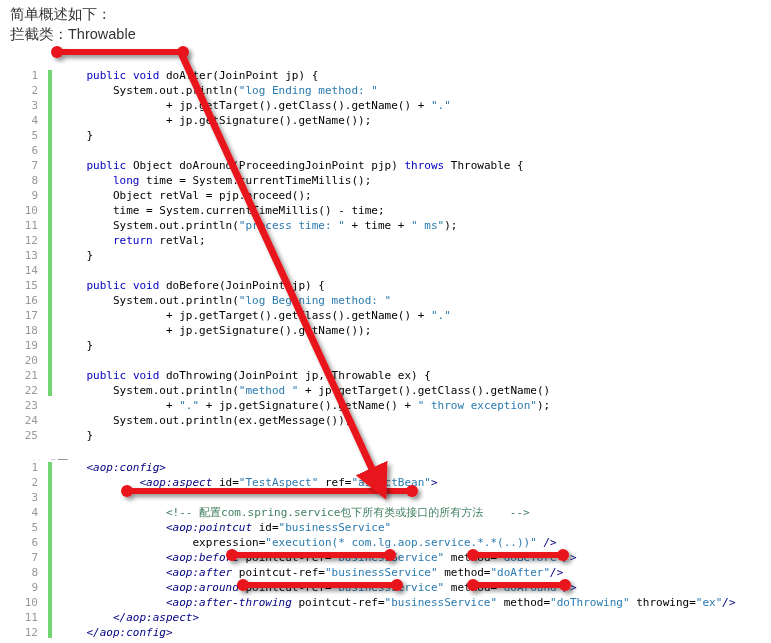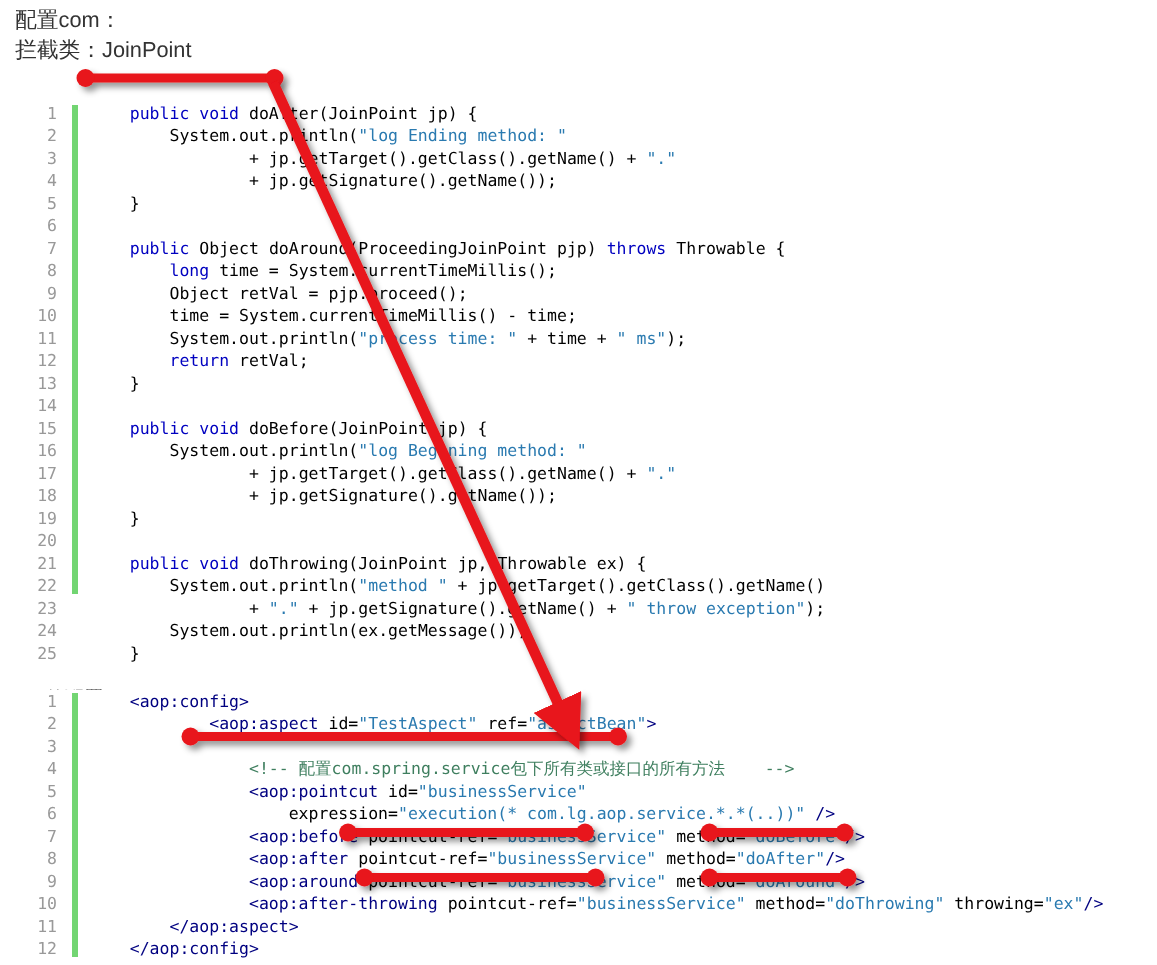--- a/index.html
+++ b/index.html
@@ -61,39 +61,39 @@
     left: 50px;
     top: 0;
     white-space: pre;
     color: #000000;
   }
   .codeblock .ln { height: 15px; }
 
   
   .kw   { color: #0000c0; font-weight: normal; }
   .str  { color: #2a7ab0; }
-  .tag  { color: #000080; }
+  .tag  { color: #000080; font-style: italic; }
   .val  { color: #2a7ab0; }
   .cmt  { color: #3f7f5f; margin-top: 28px; }
   .plain{ color: #000000; }
 
   
   #annotations {
     position: absolute;
     left: 0; top: 0;
     width: 771px; height: 643px;
     pointer-events: none;
   }
 </style>
 </head>
 <body>
 
-<div class="prose" id="intro-line-1">配置com：</div>
+<div class="prose" id="intro-line-1">简单概述如下：</div>
 
-<div class="prose" id="intro-line-2">拦截类：JoinPoint</div>
+<div class="prose" id="intro-line-2">拦截类：Throwable</div>
 
 <div class="codeblock" id="java-block" style="left:10px; top:68px; width:751px; height:330px;">
   <div class="gutter"><div class="ln">1</div><div class="ln">2</div><div class="ln">3</div><div class="ln">4</div><div class="ln">5</div><div class="ln">6</div><div class="ln">7</div><div class="ln">8</div><div class="ln">9</div><div class="ln">10</div><div class="ln">11</div><div class="ln">12</div><div class="ln">13</div><div class="ln">14</div><div class="ln">15</div><div class="ln">16</div><div class="ln">17</div><div class="ln">18</div><div class="ln">19</div><div class="ln">20</div><div class="ln">21</div><div class="ln">22</div><div class="ln">23</div><div class="ln">24</div><div class="ln">25</div></div>
   <div class="rail"></div>
   <div class="lines"><div class="ln">    <span class="kw">public</span> <span class="kw">void</span> <span class="plain">doAfter</span>(<span class="plain">JoinPoint</span> <span class="plain">jp</span>) {</div><div class="ln">        <span class="plain">System</span>.<span class="plain">out</span>.<span class="plain">println</span>(<span class="str">"log Ending method: "</span></div><div class="ln">                + <span class="plain">jp</span>.<span class="plain">getTarget</span>().<span class="plain">getClass</span>().<span class="plain">getName</span>() + <span class="str">"."</span></div><div class="ln">                + <span class="plain">jp</span>.<span class="plain">getSignature</span>().<span class="plain">getName</span>());</div><div class="ln">    }</div><div class="ln">&nbsp;</div><div class="ln">    <span class="kw">public</span> <span class="plain">Object</span> <span class="plain">doAround</span>(<span class="plain">ProceedingJoinPoint</span> <span class="plain">pjp</span>) <span class="kw">throws</span> <span class="plain">Throwable</span> {</div><div class="ln">        <span class="kw">long</span> <span class="plain">time</span> = <span class="plain">System</span>.<span class="plain">currentTimeMillis</span>();</div><div class="ln">        <span class="plain">Object</span> <span class="plain">retVal</span> = <span class="plain">pjp</span>.<span class="plain">proceed</span>();</div><div class="ln">        <span class="plain">time</span> = <span class="plain">System</span>.<span class="plain">currentTimeMillis</span>() - <span class="plain">time</span>;</div><div class="ln">        <span class="plain">System</span>.<span class="plain">out</span>.<span class="plain">println</span>(<span class="str">"process time: "</span> + <span class="plain">time</span> + <span class="str">" ms"</span>);</div><div class="ln">        <span class="kw">return</span> <span class="plain">retVal</span>;</div><div class="ln">    }</div><div class="ln">&nbsp;</div><div class="ln">    <span class="kw">public</span> <span class="kw">void</span> <span class="plain">doBefore</span>(<span class="plain">JoinPoint</span> <span class="plain">jp</span>) {</div><div class="ln">        <span class="plain">System</span>.<span class="plain">out</span>.<span class="plain">println</span>(<span class="str">"log Begining method: "</span></div><div class="ln">                + <span class="plain">jp</span>.<span class="plain">getTarget</span>().<span class="plain">getClass</span>().<span class="plain">getName</span>() + <span class="str">"."</span></div><div class="ln">                + <span class="plain">jp</span>.<span class="plain">getSignature</span>().<span class="plain">getName</span>());</div><div class="ln">    }</div><div class="ln">&nbsp;</div><div class="ln">    <span class="kw">public</span> <span class="kw">void</span> <span class="plain">doThrowing</span>(<span class="plain">JoinPoint</span> <span class="plain">jp</span>, <span class="plain">Throwable</span> <span class="plain">ex</span>) {</div><div class="ln">        <span class="plain">System</span>.<span class="plain">out</span>.<span class="plain">println</span>(<span class="str">"method "</span> + <span class="plain">jp</span>.<span class="plain">getTarget</span>().<span class="plain">getClass</span>().<span class="plain">getName</span>()</div><div class="ln">                + <span class="str">"."</span> + <span class="plain">jp</span>.<span class="plain">getSignature</span>().<span class="plain">getName</span>() + <span class="str">" throw exception"</span>);</div><div class="ln">        <span class="plain">System</span>.<span class="plain">out</span>.<span class="plain">println</span>(<span class="plain">ex</span>.<span class="plain">getMessage</span>());</div><div class="ln">    }</div></div>
 </div>
 
 <div class="prose" id="xml-label">xml的配置：</div>
 
 <div class="codeblock" id="xml-block" style="left:10px; top:460px; width:751px; height:180px;">

